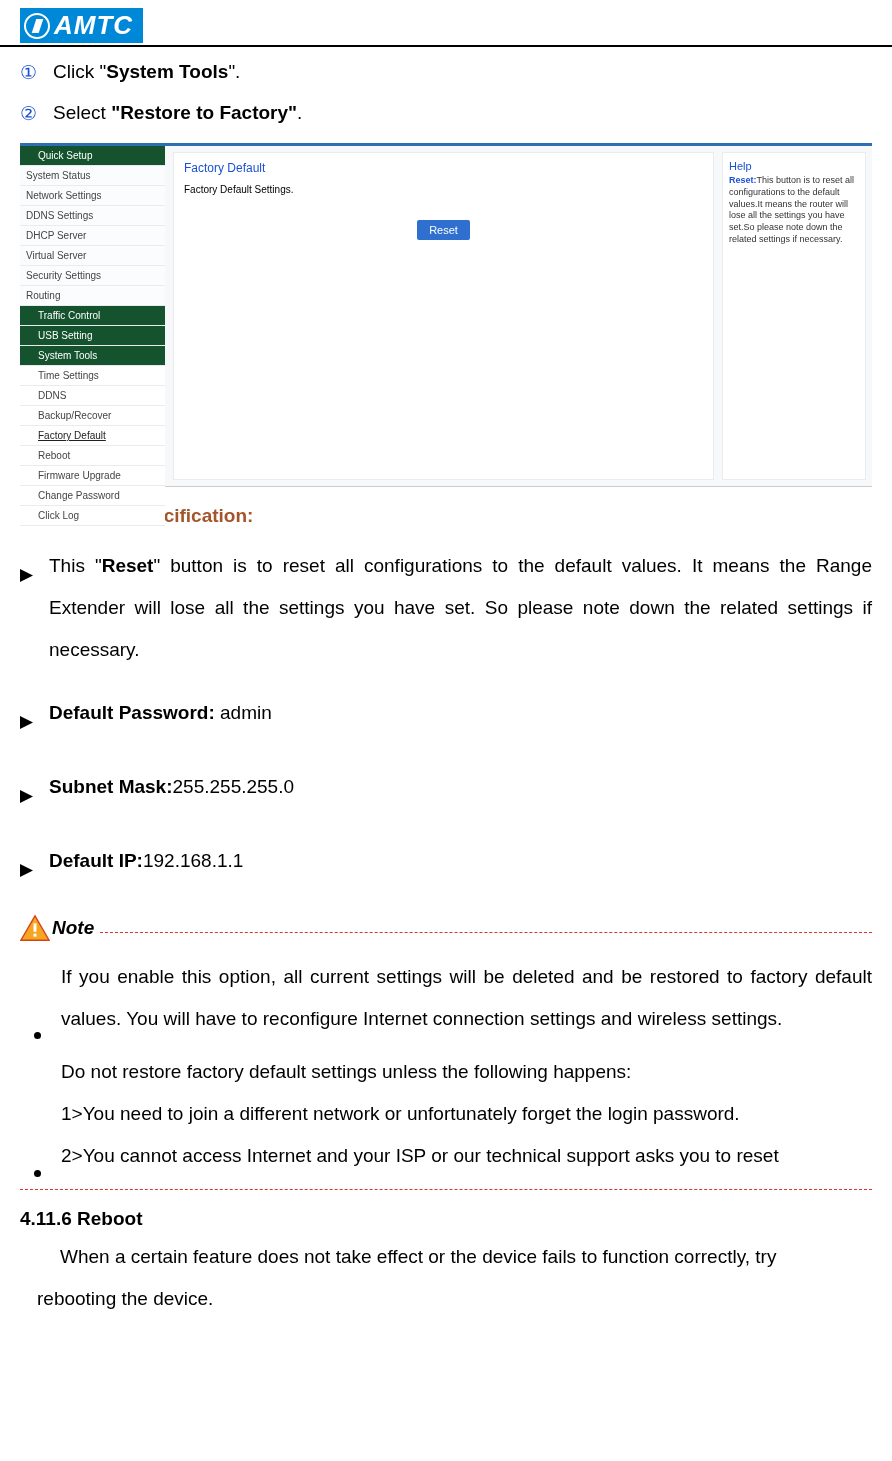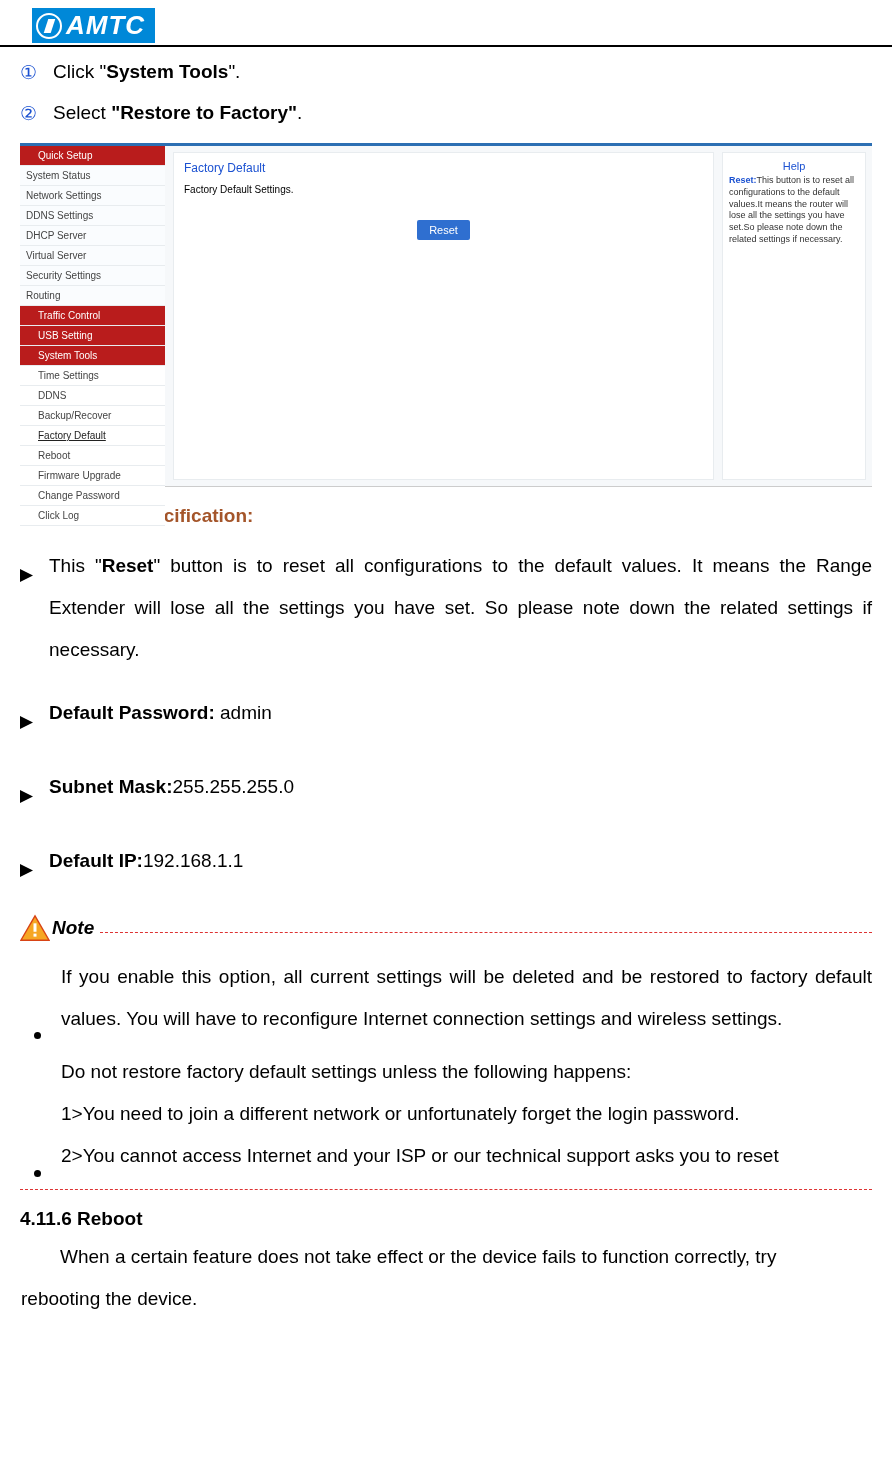--- a/index.html
+++ b/index.html
@@ -5,21 +5,21 @@
   body {
     margin: 0;
     padding: 0;
     font-family: Arial, sans-serif;
     font-size: 19px;
     color: #000;
     width: 892px;
     background: #fff;
   }
   .logo-bar {
-    padding: 8px 20px 2px 32px;
+    padding: 8px 20px 2px 20px;
     border-bottom: 2.5px solid #000;
     margin-bottom: 14px;
   }
   .logo {
     display: inline-flex;
     align-items: center;
     background: #0088d8;
     color: #fff;
     font-weight: bold;
     font-style: italic;
@@ -64,21 +64,21 @@
     display:flex;
     flex-direction:column;
   }
   .router-sidebar .item {
     padding:3px 6px;
     font-size:10px;
     color:#444;
     border-bottom:1px solid #e8ecef;
     background:#fafcfe;
   }
-  .router-sidebar .item.hl { background:#b91c1c; color:#fff;padding-left:18px;}
+  .router-sidebar .item.hl { background:#14532d; color:#fff;padding-left:18px;}
   .router-sidebar .item.sel {
     background:#b1aae8; color:#222; text-decoration:underline;
   }
   .router-sidebar .item.sub { padding-left:18px; background:#fff;}
   .router-main {
     flex:1;
     background:#fff;
     margin: 6px 8px 6px 8px;
     border:1px solid #e8ecef;
     padding:8px 10px;
@@ -99,21 +99,21 @@
   .router-help {
     width:130px;
     flex:0 0 auto;
     background:#fff;
     margin: 6px 6px 6px 0;
     border:1px solid #e8ecef;
     padding:6px;
     font-size:9px;
     color:#333;
   }
-  .router-help .htitle { color:#1b51d1; text-align:center; font-size:11px; margin-bottom:2px;}
+  .router-help .htitle { color:#1b51d1; font-size:11px; margin-bottom:2px;}
   .router-help b { color:#1b51d1; }
 
   .param-heading {
     color:#a4552a;
     font-weight:bold;
     font-size:19px;
     margin: 10px 0 18px 0;
   }
   .chev-list { list-style:none; padding:0; margin:0;}
   .chev-list li { display:flex; align-items:flex-start; margin-bottom:22px; line-height:2.2;}
@@ -135,21 +135,21 @@
   }
   .bullet-list { list-style:none; padding:0; margin:14px 0 0 0;}
   .bullet-list > li { display:flex; align-items:flex-end; margin-bottom:12px; line-height:2.2;}
   .bullet-list .dot { flex:0 0 auto; width:7px; height:7px; background:#000; border-radius:50%; margin:16px 20px 0 14px;}
   .bullet-list .txt { flex:1; text-align:justify;}
   .trail { line-height:2.2; margin:0 0 14px 0;}
   .dash-sep { border-top:1.5px dashed #d33; margin:8px 0 18px 0;}
 
   .section-head { font-weight:bold; font-size:19px; margin:14px 0 6px 0;}
   .section-body { line-height:2.2; margin-left:40px;}
-  .section-body2 { line-height:2.2; margin-left:1px;}
+  .section-body2 { line-height:2.2; margin-left:17px;}
 </style>
 </head>
 <body>
 
 <div class="logo-bar">
   <span class="logo">
     <span class="logo-circle"></span>
     <span>AMTC</span>
   </span>
 </div>

